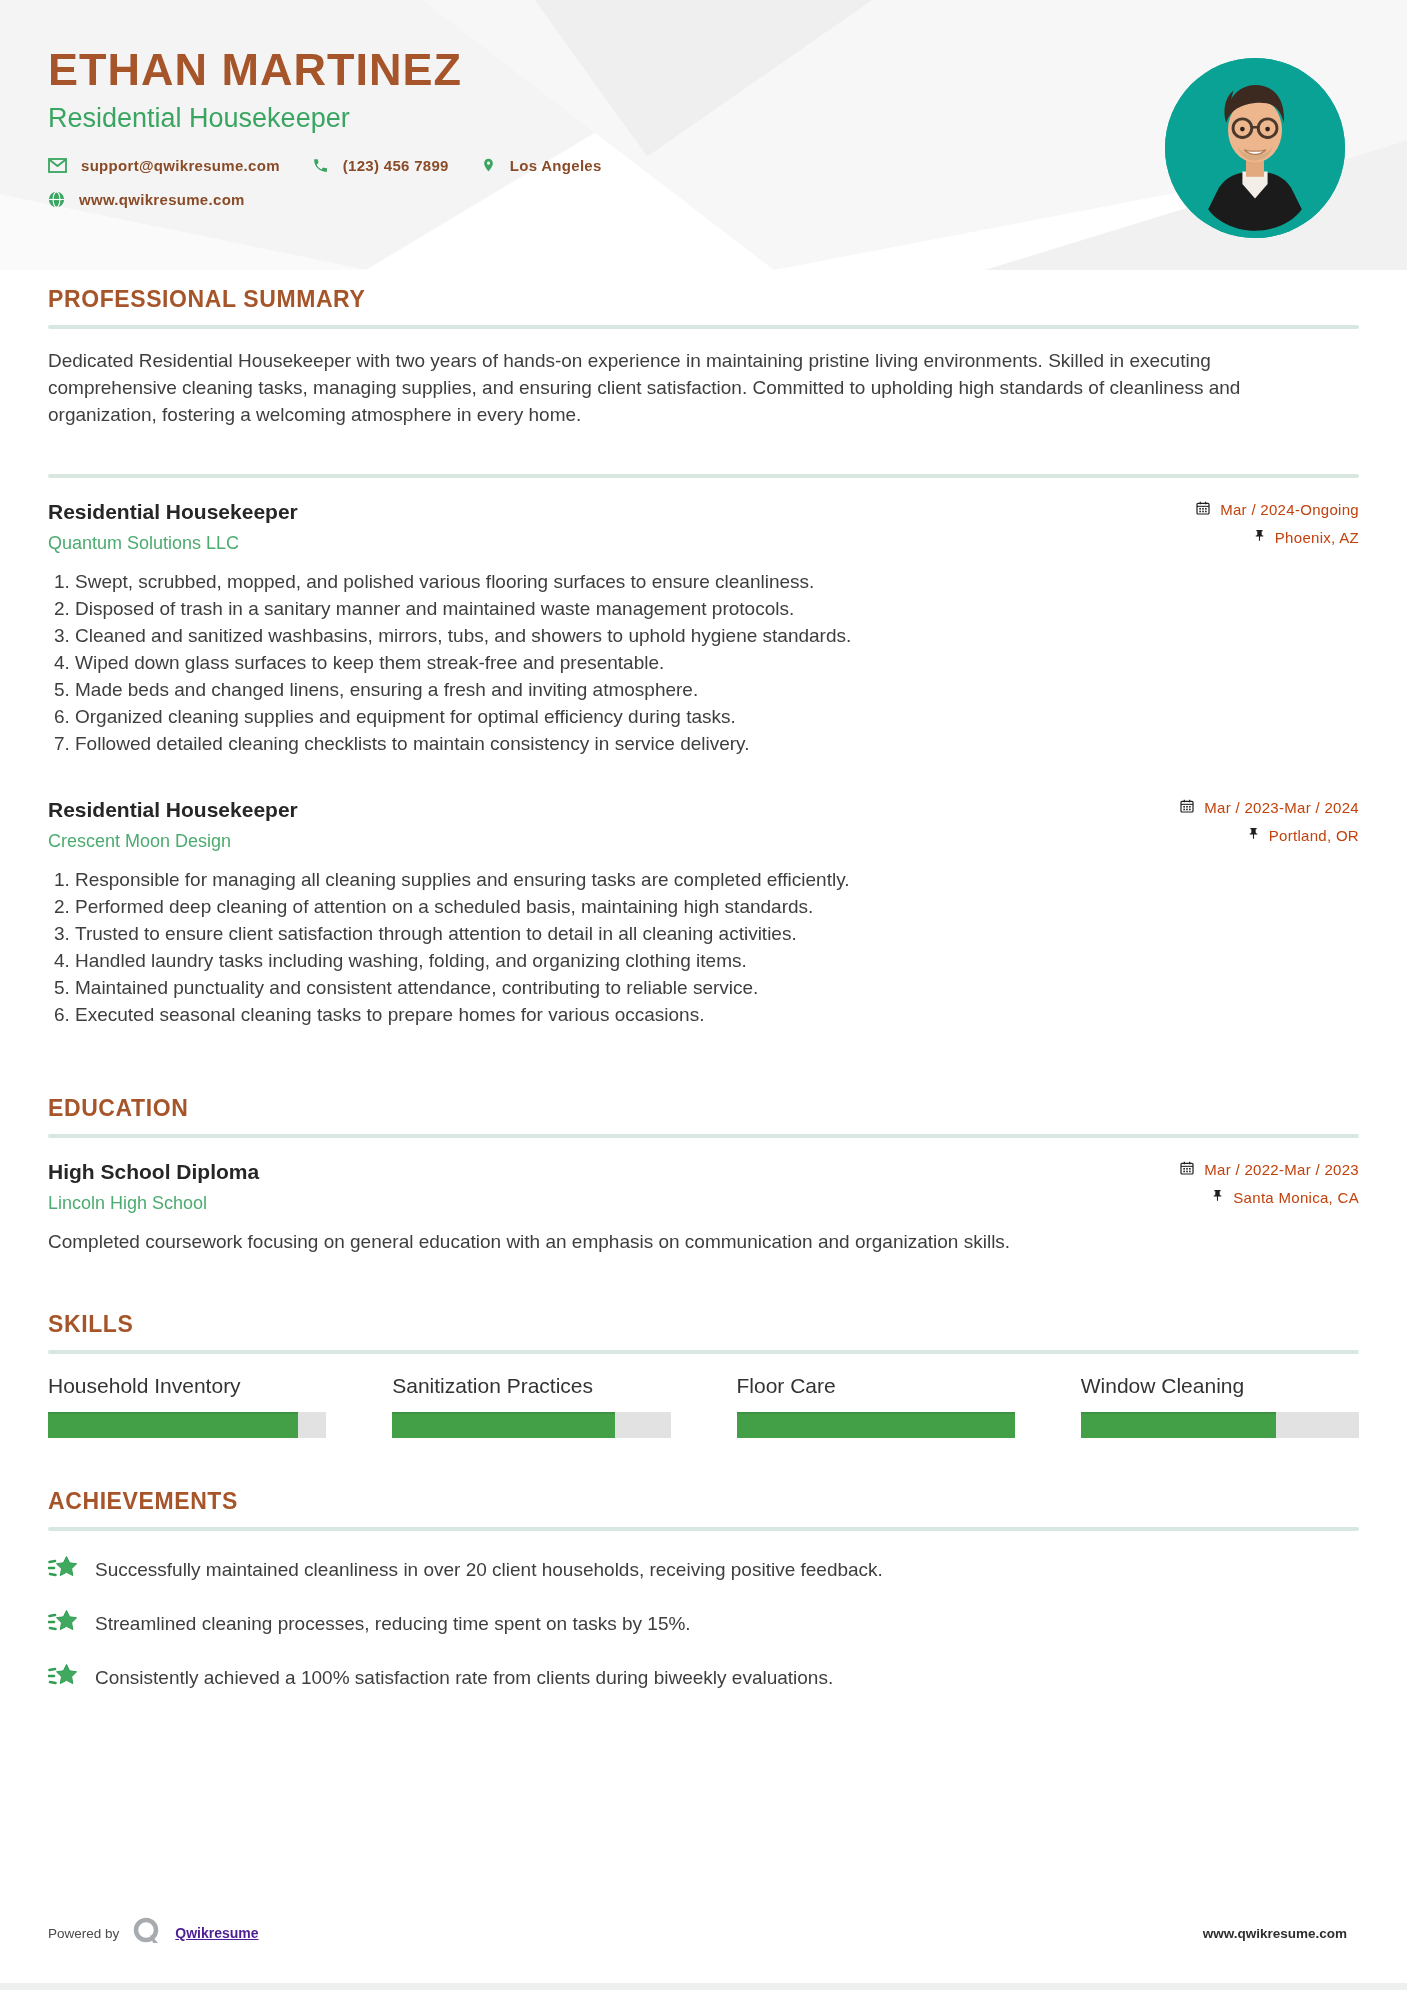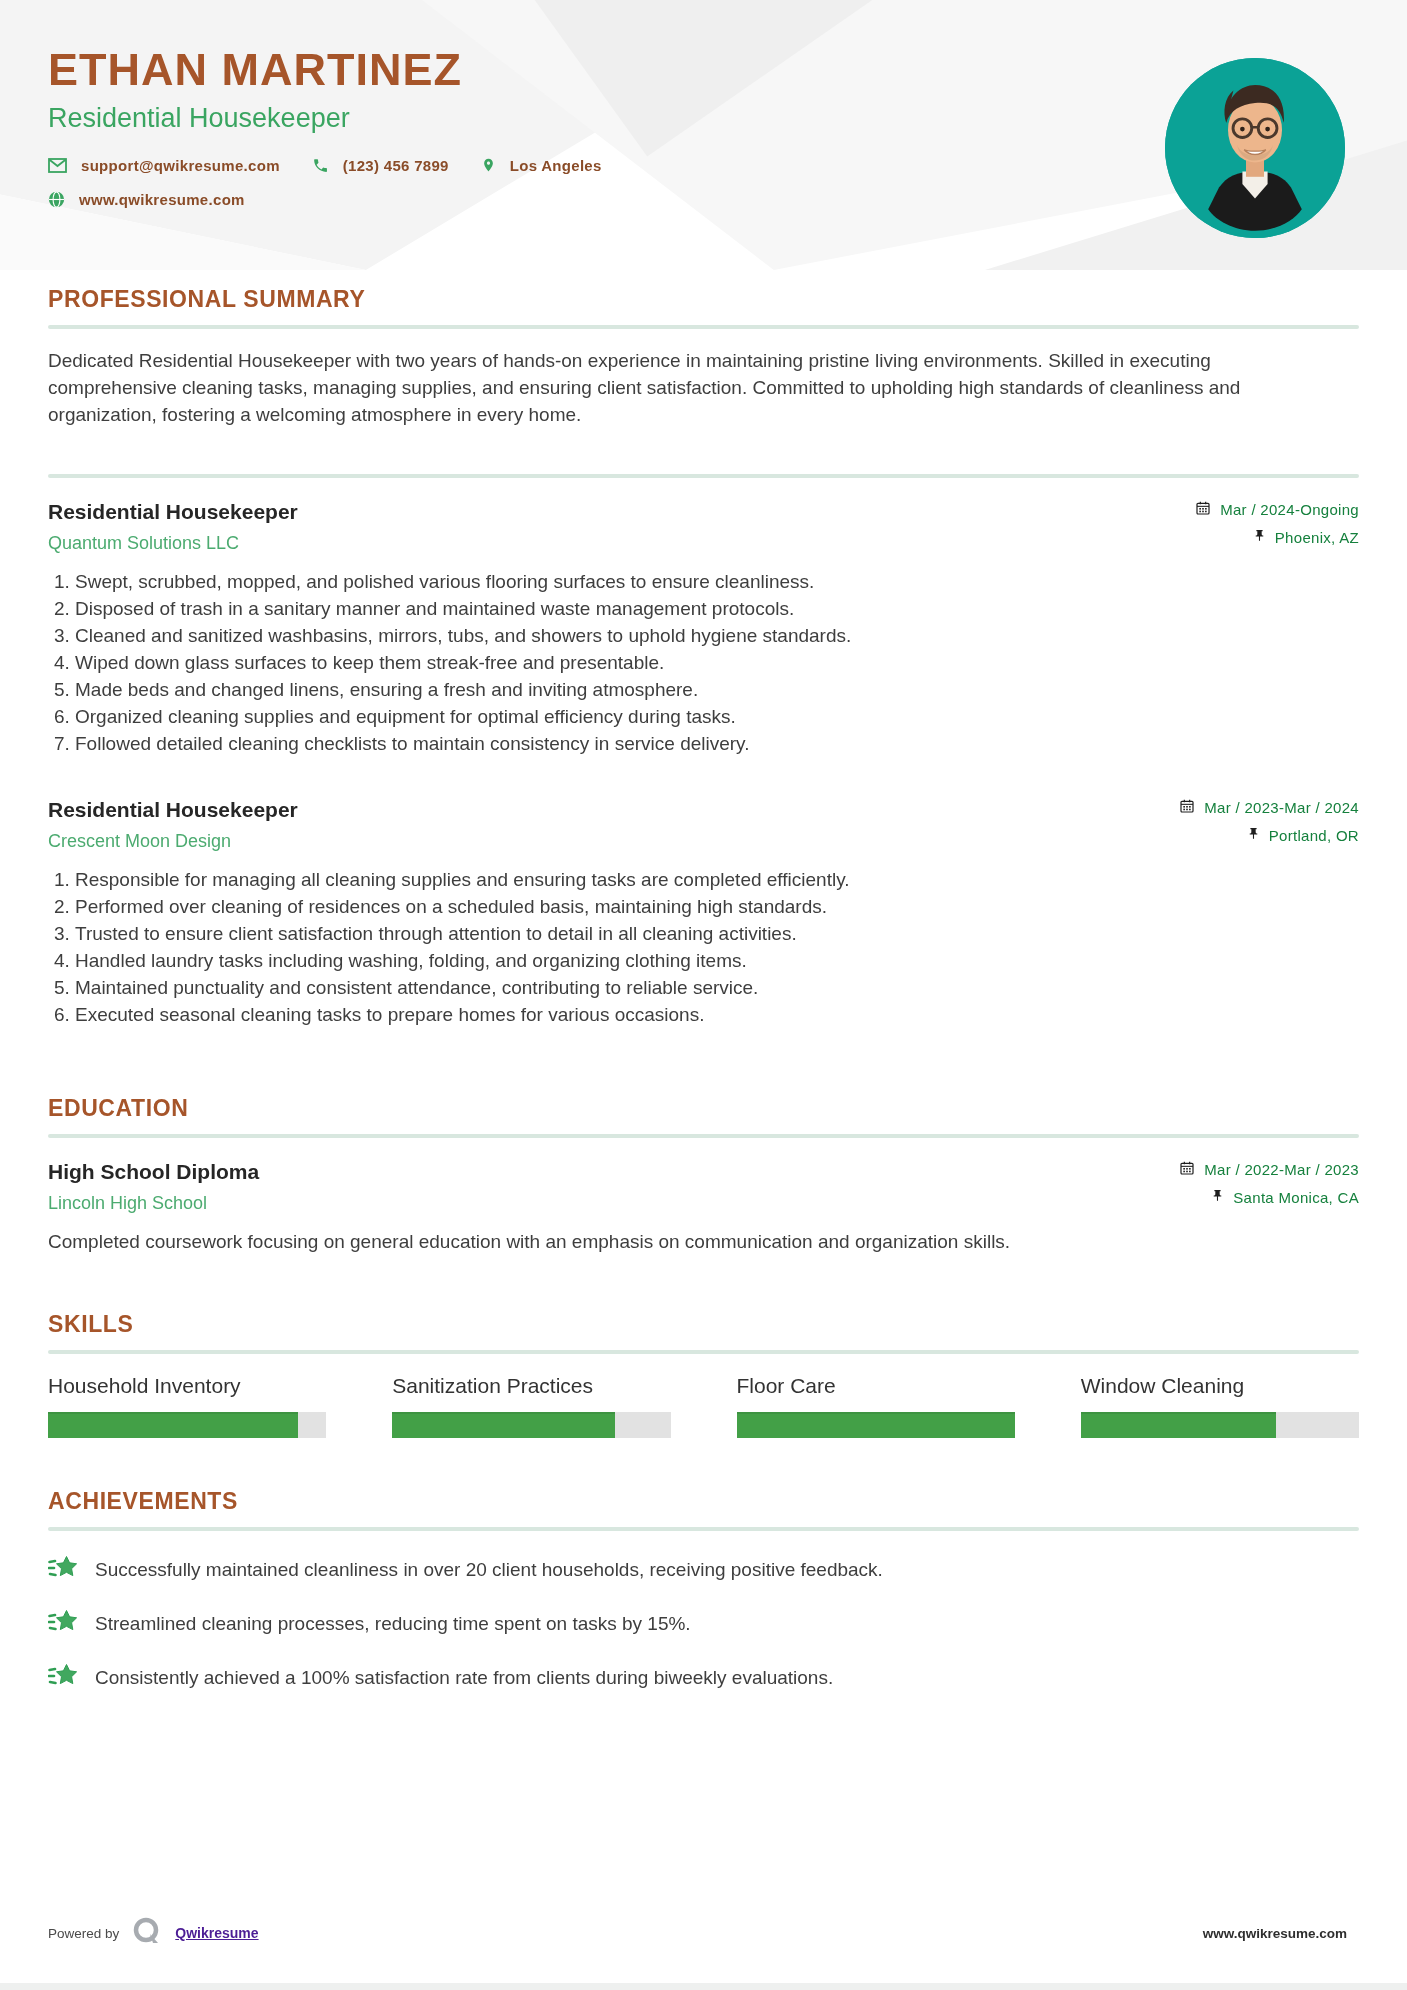--- a/index.html
+++ b/index.html
@@ -38,21 +38,21 @@
 
   .section-summary { margin-top:28px; }
   .summary-text { margin-top:18px; font-size:19px; line-height:1.43; color:#3e3e3e; max-width:1290px; }
 
   .section-experience { margin-top:46px; }
   .job-block { margin-top:22px; }
   .job-block + .job-block { margin-top:40px; }
   .job-head { display:flex; justify-content:space-between; align-items:flex-start; }
   .job-title { font-size:21px; font-weight:600; color:#262626; }
   .job-company { font-size:18px; font-weight:500; color:#4cab70; margin-top:9px; }
-  .job-meta { text-align:right; font-size:15px; color:#15803d; letter-spacing:.3px; }
+  .job-meta { text-align:right; font-size:15px; color:#c2410c; letter-spacing:.3px; }
   .meta-line { display:flex; justify-content:flex-end; align-items:center; gap:9px; }
   .meta-line + .meta-line { margin-top:9px; }
   .bullets { margin-top:15px; padding-left:27px; }
   .bullets li { font-size:19px; line-height:1.42; color:#3e3e3e; }
 
   .section-education { margin-top:66px; }
   .edu-desc { margin-top:14px; font-size:19px; line-height:1.43; color:#3e3e3e; }
 
   .section-skills { margin-top:56px; }
   .skills-grid { display:grid; grid-template-columns:repeat(4,1fr); column-gap:66px; margin-top:20px; }
@@ -243,21 +243,21 @@
                 <svg width="13" height="15" viewBox="0 0 24 24">
                     <path fill="#1f1f1f" d="M16 9V4h1c.55 0 1-.45 1-1s-.45-1-1-1H7c-.55 0-1 .45-1 1s.45 1 1 1h1v5c0 1.66-1.34 3-3 3v2h5.97v7l1 1 1-1v-7H19v-2c-1.66 0-3-1.34-3-3z"></path>
                   </svg>
               </span>
               <span>Portland, OR</span>
             </div>
           </div>
         </div>
         <ol class="bullets">
           <li>Responsible for managing all cleaning supplies and ensuring tasks are completed efficiently.</li>
-            <li>Performed over cleaning of residences on a scheduled basis, maintaining high standards.</li>
+            <li>Performed deep cleaning of attention on a scheduled basis, maintaining high standards.</li>
             <li>Trusted to ensure client satisfaction through attention to detail in all cleaning activities.</li>
             <li>Handled laundry tasks including washing, folding, and organizing clothing items.</li>
             <li>Maintained punctuality and consistent attendance, contributing to reliable service.</li>
             <li>Executed seasonal cleaning tasks to prepare homes for various occasions.</li>
         </ol>
       </div>
     </div>
 
     <div class="section-education">
       <div class="section-heading">EDUCATION</div>

